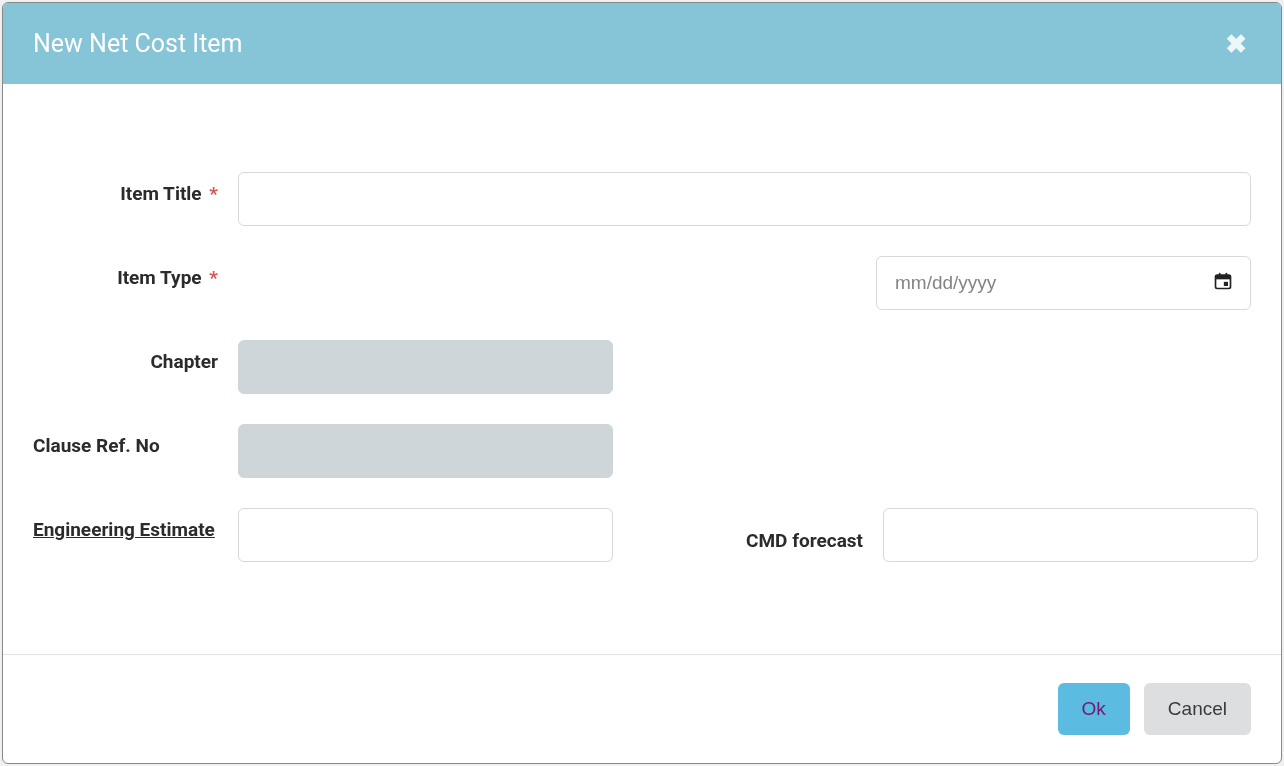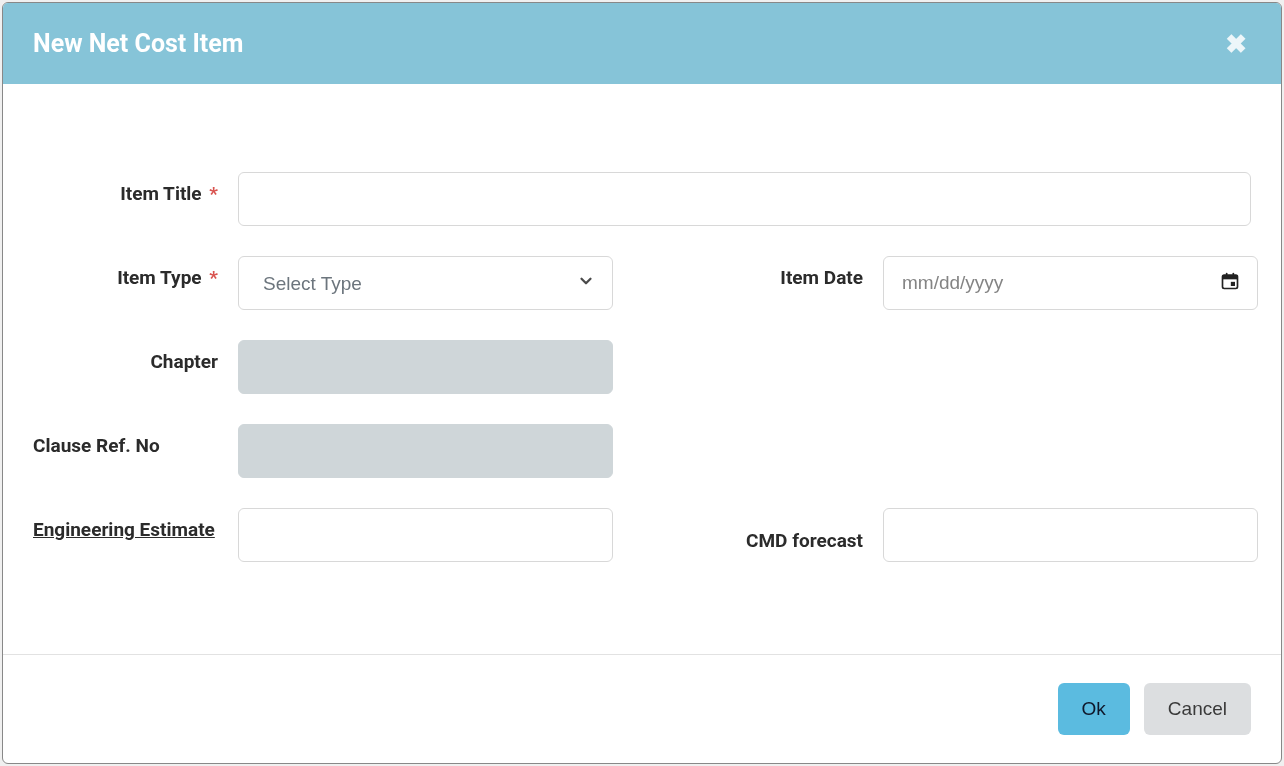--- a/index.html
+++ b/index.html
@@ -35,21 +35,21 @@
       background: #86c4d8;
       color: #ffffff;
       padding: 26px 30px;
       display: flex;
       justify-content: space-between;
       align-items: center;
     }
     
     .modal-title {
       font-size: 25px;
-      font-weight: 700;
+      font-weight: 400;
     }
     
     .close-btn {
       color: #ffffff;
       opacity: 0.85;
       font-size: 26px;
       font-weight: bold;
       cursor: pointer;
       background: none;
       border: none;
@@ -194,21 +194,21 @@
       font-size: 19px;
       cursor: pointer;
       border: none;
       display: inline-flex;
       align-items: center;
       justify-content: center;
     }
     
     .btn-primary {
       background: #5bbbe0;
-      color: #0f172a;
+      color: #701a75;
     }
     
     .btn-secondary {
       background: #dcdee0;
       color: #3a3a3a;
       text-align: center;
     }
     
     .second-col-group {
       display: flex;
@@ -249,34 +249,23 @@
         <input type="text" class="form-input full" value="" style="">
       </div>
     </div>
 
     <div class="form-row">
       <div class="form-group">
         <label class="form-label">
           <span>Item Type</span>
           <span class="required">*</span>
         </label>
-        <div class="select-wrapper">
-          <select class="form-select">
-            <option>Select Type</option>
-          </select>
-          <span class="select-chevron">
-            <svg width="18" height="18" viewBox="0 0 24 24" fill="none" stroke="currentColor" stroke-width="3" stroke-linecap="round" stroke-linejoin="round">
-                <polyline points="6 9 12 15 18 9"></polyline>
-              </svg>
-          </span>
-        </div>
       </div>
 
       <div class="second-col-group" style="margin-left:auto;">
-        <label class="label-wide-right">Item Date</label>
         <div class="date-wrapper">
           <input type="text" class="date-input" placeholder="mm/dd/yyyy" style="">
           <span class="calendar-icon">
             <svg width="20" height="20" viewBox="0 0 24 24" fill="currentColor">
               <rect x="3" y="5" width="18" height="16" rx="2" fill="none" stroke="currentColor" stroke-width="2"></rect>
               <rect x="3" y="5" width="18" height="5" fill="currentColor"></rect>
               <rect x="7" y="2" width="2" height="5" rx="1" fill="currentColor"></rect>
               <rect x="15" y="2" width="2" height="5" rx="1" fill="currentColor"></rect>
               <rect x="13" y="13" width="5" height="5" fill="currentColor"></rect>
             </svg>

